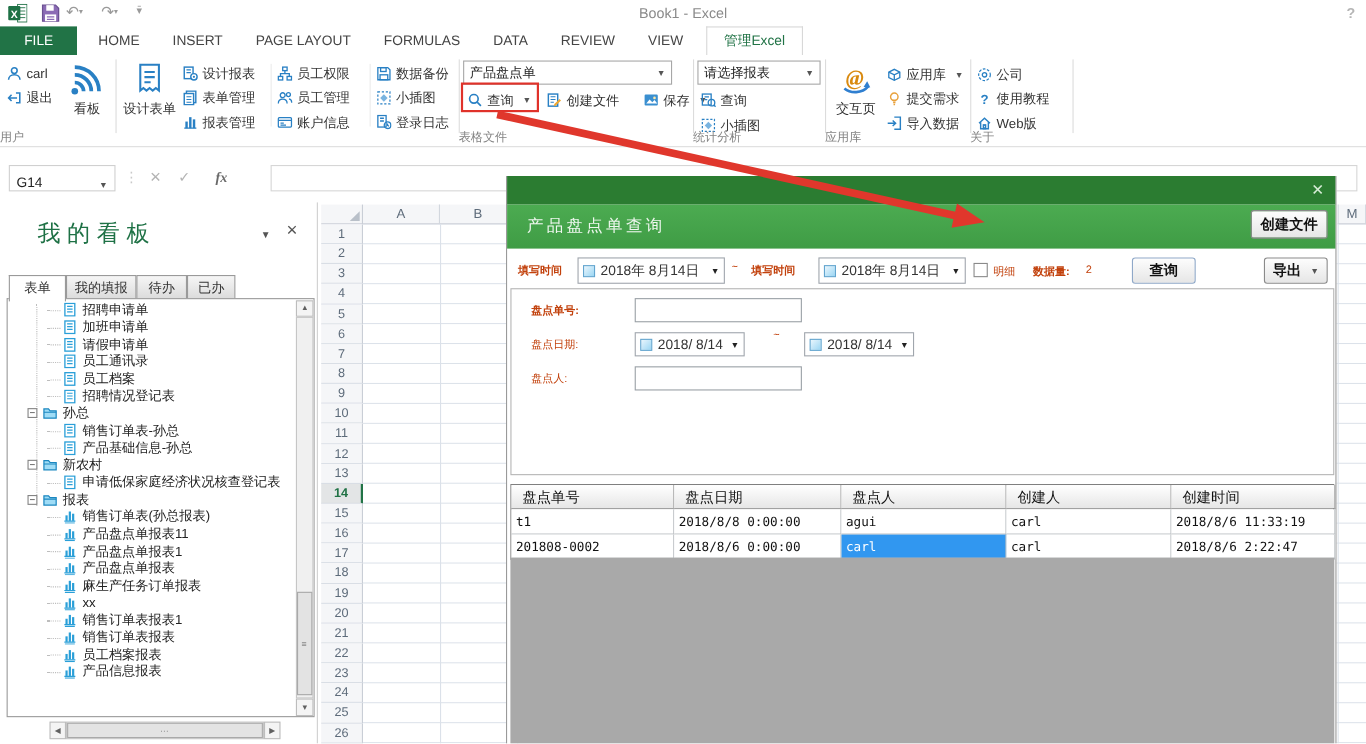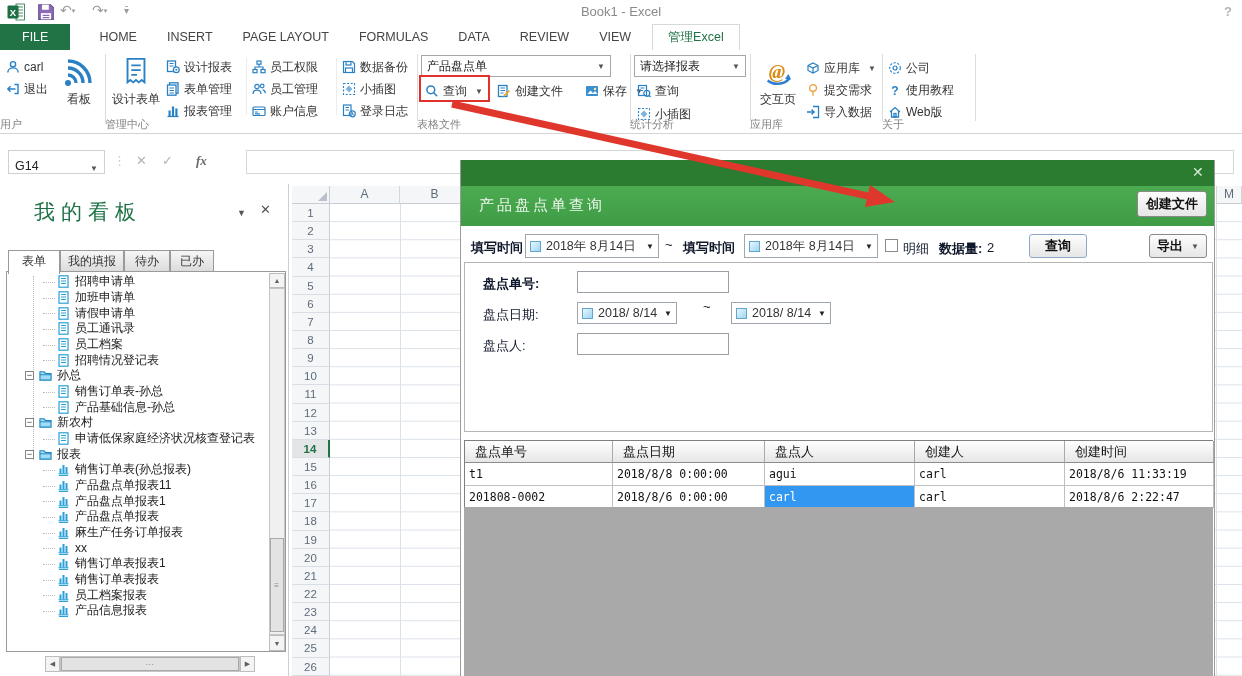--- a/index.html
+++ b/index.html
@@ -9,21 +9,21 @@
 
 #titlebar{position:absolute;left:0;top:0;width:1242px;height:24px;background:#fff}
 .qic{position:absolute;top:3px;width:18px;height:18px}
 .qtxt{position:absolute;top:2px;font-size:14px;color:#9a9a9a;cursor:default}
 .mini{font-style:normal;font-size:7px;color:#9a9a9a;vertical-align:2px}
 #tb-title{position:absolute;left:0;right:0;top:4px;text-align:center;font-size:13px;color:#8a8a8a}
 #tb-help{position:absolute;right:10px;top:4px;font-size:13px;font-weight:bold;color:#b5b5b5}
 
 #tabstrip{position:absolute;left:0;top:24px;width:1242px;height:26px;display:flex;background:#fff}
 .tab{padding:0 15px;line-height:26px;font-size:12.5px;color:#444;white-space:nowrap}
-.tab.file{background:#217346;color:#fff;padding:0 22px;margin-right:14px}
+.tab.file{background:#217346;color:#fff;padding:0 22px;margin-right:4px}
 .tab.active{background:#fff;color:#217346;border:1px solid #d8d8d8;border-bottom:none;line-height:24px;margin-left:6px}
 
 #ribbon{position:absolute;left:0;top:50px;width:1242px;height:84px;background:#fff;border-bottom:1px solid #d4d4d4}
 .rsep{position:absolute;top:4px;bottom:12px;width:1px;background:#dcdcdc}
 .rsepl{position:absolute;top:8px;bottom:18px;width:1px;background:#ececec}
 .rglabel{position:absolute;bottom:1px;font-size:11px;color:#838383;text-align:left}
 .rb{position:absolute;height:20px;display:flex;align-items:center;gap:4px;font-size:12px;color:#333;white-space:nowrap;cursor:default}
 .ic{width:14px;height:14px;display:inline-block;flex:0 0 14px}
 .ic svg{width:14px;height:14px;display:block}
 .icL{width:32px;height:32px;display:block}
@@ -76,21 +76,21 @@
 #dialog{position:absolute;left:460px;top:160px;width:755px;height:516px;background:#fff;z-index:20;
   border-left:1px solid #9a9a9a;border-right:1px solid #9a9a9a}
 #dstrip{position:absolute;left:0;top:0;width:753px;height:26px;background:#2b7c31}
 #dclose{position:absolute;left:731px;top:4px;font-size:14px;color:#d6ecd6}
 #dhead{position:absolute;left:0;top:26px;width:753px;height:40px;background:linear-gradient(#4cab51,#3f9c45)}
 #dtitle{position:absolute;left:18px;top:36px;font-size:15px;letter-spacing:3px;color:#eef7ee}
 .btn{position:absolute;display:flex;align-items:center;justify-content:center;gap:4px;
   background:linear-gradient(#fdfdfd,#e6e6e6);border:1px solid #8a8a8a;border-radius:3px;
   font-size:13px;font-weight:bold;color:#111;cursor:default}
 #qbtn{border-color:#8fa8c8}
-.dlabel{position:absolute;font-size:13px;color:#0f172a}
+.dlabel{position:absolute;font-size:10px;color:#c2410c}
 .bold{font-weight:bold}
 .datebox{position:absolute;display:flex;align-items:center;gap:5px;border:1px solid #a0a6ad;background:#fff;padding:0 4px;font-size:12.5px;color:#333}
 .dcheck{width:11px;height:11px;flex:0 0 11px;border:1px solid #62a5cf;background:linear-gradient(135deg,#eaf6fd,#9bd6f3)}
 .dbtext{flex:1;white-space:nowrap;overflow:hidden}
 .dbdd{font-size:8px;color:#222}
 .cb{position:absolute;width:13px;height:13px;border:1px solid #8a8a8a;background:#fff}
 #formpanel{position:absolute;left:3px;top:102px;width:749px;height:170px;border:1px solid #b5b5b5;background:#fff}
 .finp{position:absolute;border:1px solid #9aa0a6;background:#fff;font-size:12px;padding:0 3px;outline:none}
 #qtable{position:absolute;left:3px;top:280px;width:749px;display:grid;border:1px solid #7f7f7f}
 .qth{background:linear-gradient(#ffffff,#e6e6e6);border-right:1px solid #a8a8a8;border-bottom:1px solid #8c8c8c;
@@ -270,21 +270,20 @@
           <svg viewBox="0 0 14 14" fill="none" stroke="#2980c4" stroke-width="1.2">
             <rect x="1.5" y="1" width="7.5" height="10.5"></rect>
             <path d="M3.5 3.5h3.5M3.5 6h3.5"></path>
             <circle cx="10.3" cy="9.8" r="3"></circle>
             <path d="M10.3 8.3v1.7l1.3.8"></path>
           </svg>
         </span>
         <span>登录日志</span>
       </div>
     <div class="rsep" style="left:417px"></div>
-    <div class="rglabel" style="left:105px;width:312px">管理中心</div>
 
     <div class="rcombo" style="left:421px;top:5px;width:190px">
         <span>产品盘点单</span>
         <span class="dd">▼</span>
       </div>
     <div class="rb" style="left:425px;top:31px">
         <span class="ic">
           <svg viewBox="0 0 14 14" fill="none" stroke="#2980c4" stroke-width="1.5">
             <circle cx="5.8" cy="5.8" r="3.9"></circle>
             <path d="M8.8 8.8l3.4 3.4"></path>

